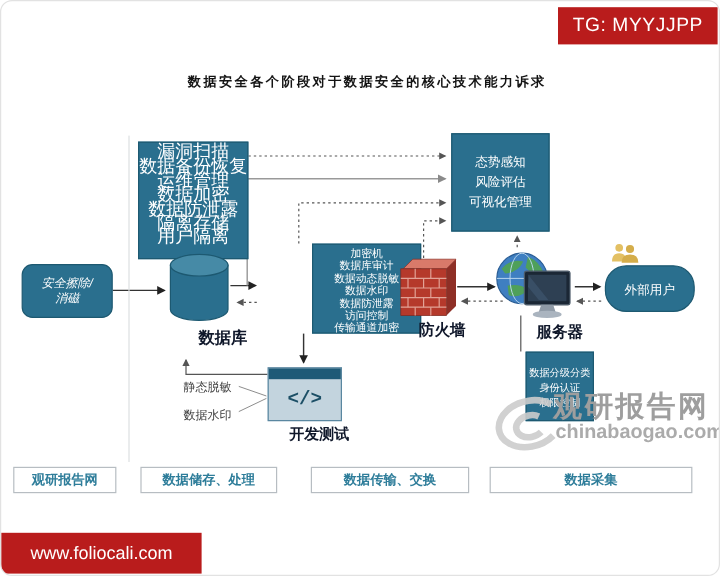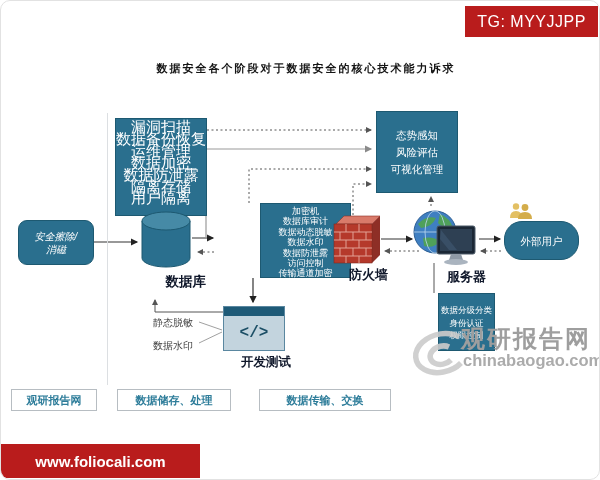--- a/index.html
+++ b/index.html
@@ -3,21 +3,21 @@
 <meta charset="utf-8">
 <style>
   html,body{margin:0;padding:0;background:#fff;font-family:"Liberation Sans","DejaVu Sans",sans-serif;}
   #canvas{position:relative;width:600px;height:480px;background:#fff;border:1px solid #e2e2e2;border-radius:10px;overflow:hidden;box-sizing:border-box;}
   .abs{position:absolute;}
   svg{display:block;}
   #overlay{position:absolute;left:0;top:0;pointer-events:none;}
 
   .badge{position:absolute;background:#b91c1c;color:#fff;display:flex;align-items:center;justify-content:center;}
   #tg-badge{left:464px;top:5px;width:133px;height:31px;font-size:16px;letter-spacing:.5px;}
-  #web-badge{left:0;top:443px;width:199px;height:34px;font-size:15px;font-weight:bold;}
+  #web-badge{left:0;top:443px;width:167px;height:34px;font-size:15px;}
 
   #main-title{position:absolute;left:70px;top:60px;width:470px;text-align:center;font-size:11px;font-weight:bold;color:#141414;letter-spacing:2px;}
 
   .sep{position:absolute;width:1px;background:#dcdfe2;}
 
   .teal-box{position:absolute;background:#2a6f8e;border:1px solid #1d5971;color:#fff;text-align:center;white-space:pre-line;box-sizing:border-box;}
   #box-storage{left:114px;top:117px;width:92px;height:98px;font-size:15px;line-height:11.9px;padding-top:2px;}
   #box-awareness{left:375px;top:110px;width:82px;height:82px;font-size:10.5px;line-height:17px;padding-top:15px;}
   #box-erase{left:17px;top:219px;width:76px;height:45px;border-radius:9px;font-size:10px;line-height:13px;padding-top:9px;font-style:italic;}
   #box-transfer{left:215px;top:202px;width:91px;height:75px;font-size:9px;line-height:10.4px;padding-top:2px;margin-left:44px;}
@@ -173,20 +173,21 @@
     <div class="code-glyph">&lt;/&gt;</div>
   </div>
   <div class="node-label" id="lbl-devtest">开发测试</div>
 
   <div class="ann-text" id="ann-static">静态脱敏</div>
   <div class="ann-text" id="ann-water">数据水印</div>
 
   <div class="stage" id="stage-0">观研报告网</div>
   <div class="stage" id="stage-2">数据传输、交换</div>
   <div class="stage" id="stage-1">数据储存、处理</div>
+  <div class="stage" id="stage-3">数据采集</div>
 
   <svg class="abs" style="left:400px;top:324px;" width="68" height="54" viewBox="0 0 68 54">
     <g fill="none" stroke="#cccccc" stroke-width="5.5" opacity="0.9">
       <path d="M58,12 A26,19 -15 1 0 60,38"></path>
       <path d="M48,22 A12,9 -15 1 0 50,35"></path>
     </g>
   </svg>
   <div id="wm-name">观研报告网</div>
   <div id="wm-domain">chinabaogao.com</div>
 

